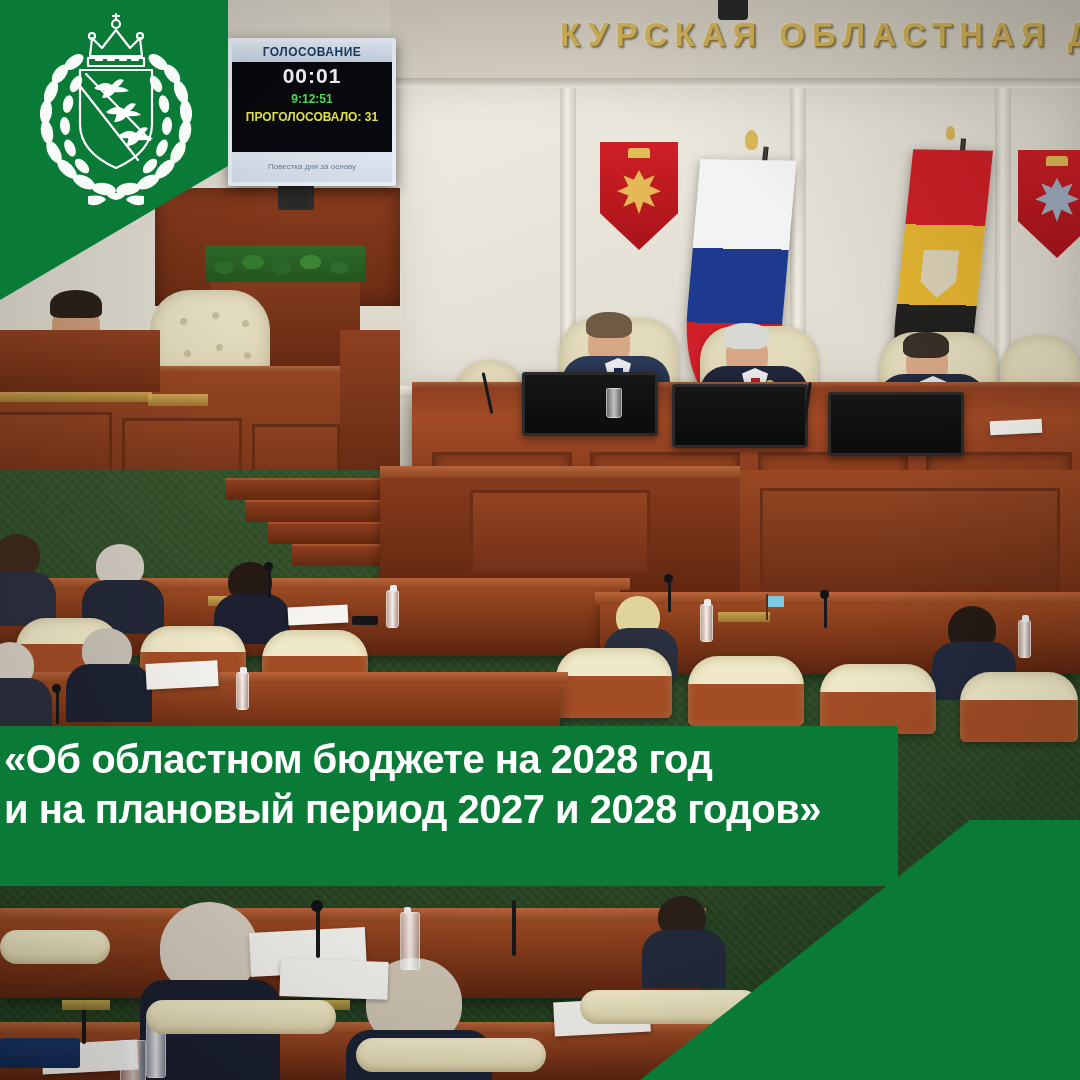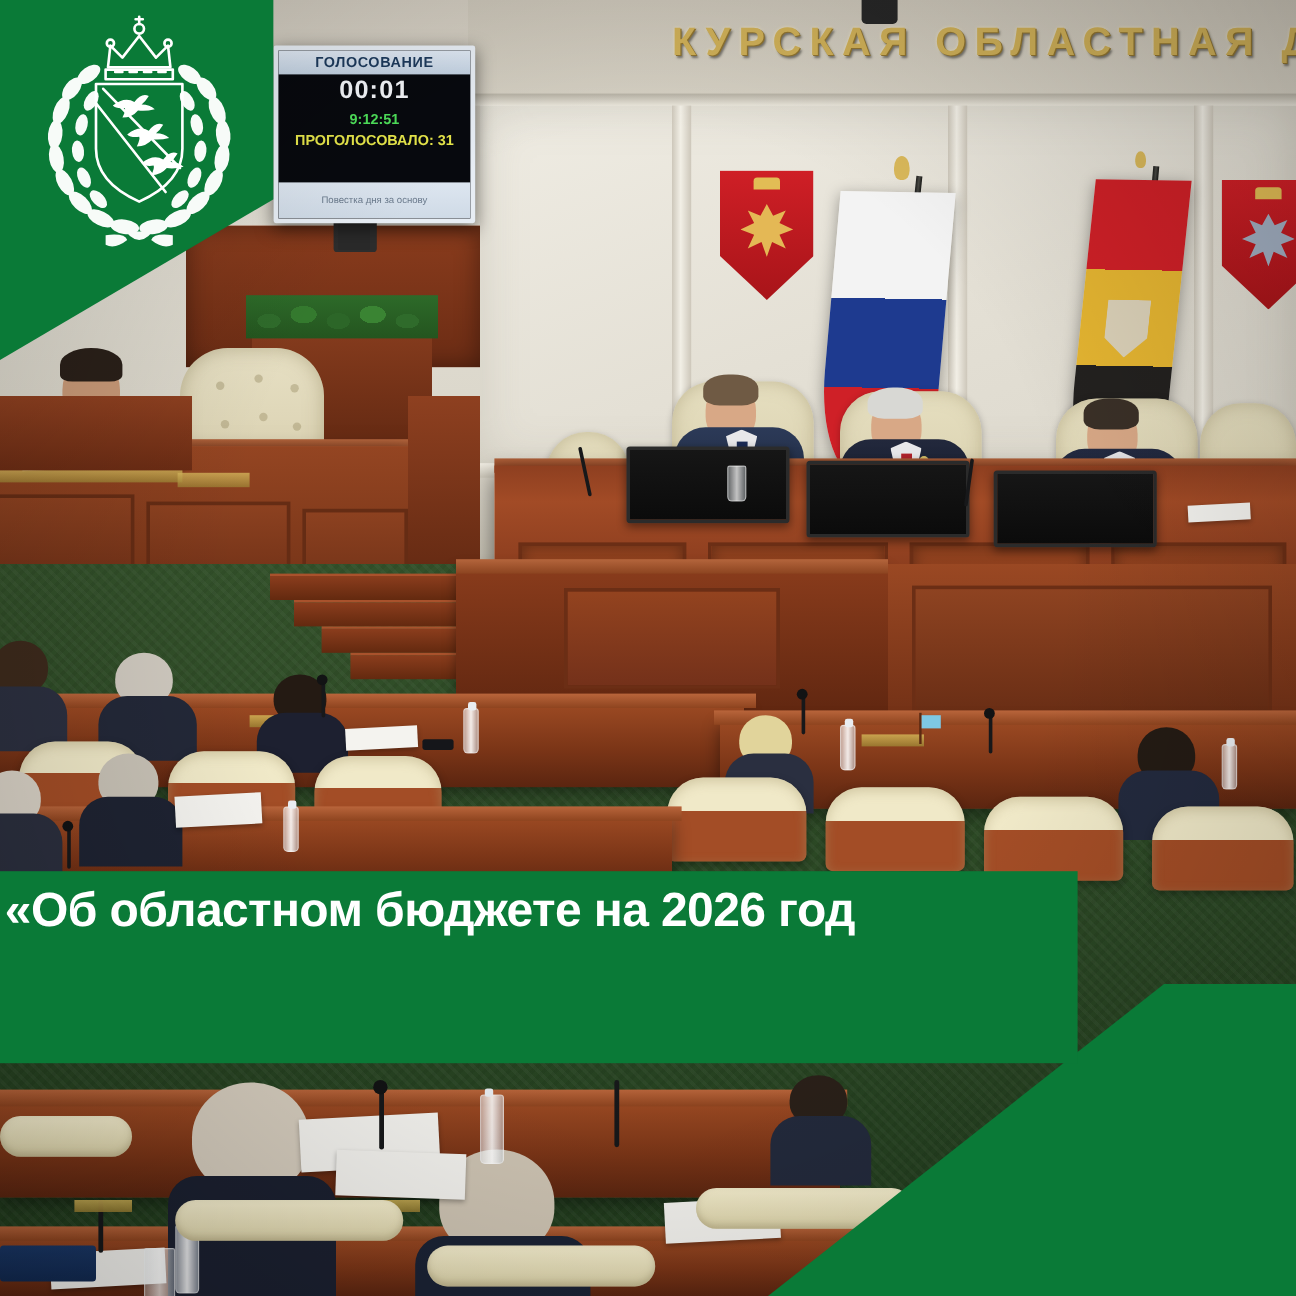--- a/index.html
+++ b/index.html
@@ -541,16 +541,17 @@
         <path d="M70 184 q16 -2 18 4 q-10 8 -18 4 Z"></path>
         <path d="M126 184 q-16 -2 -18 4 q10 8 18 4 Z"></path>
       </g>
     </svg>
   </div>
 
   <div class="brand-br" style="background:#0a7a37;"></div>
 
   <div class="brand-caption" style="background:#0a7a37;"></div>
   <div class="cap-text">
-    <span class="cap-line">«Об областном бюджете на 2026 год</span>
+    <span class="cap-line">«Об областном бюджете на 2028 год</span>
+    <span class="cap-line">и на плановый период 2027 и 2028 годов»</span>
   </div>
 
 </div>
 
 </body></html>

